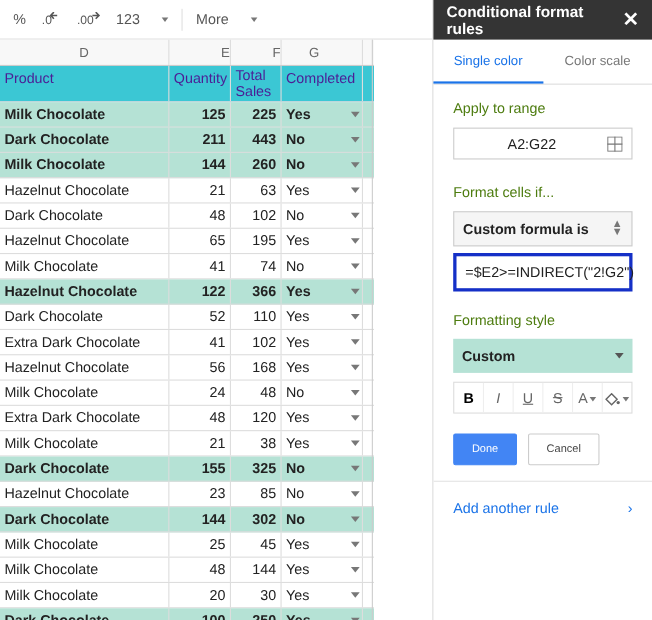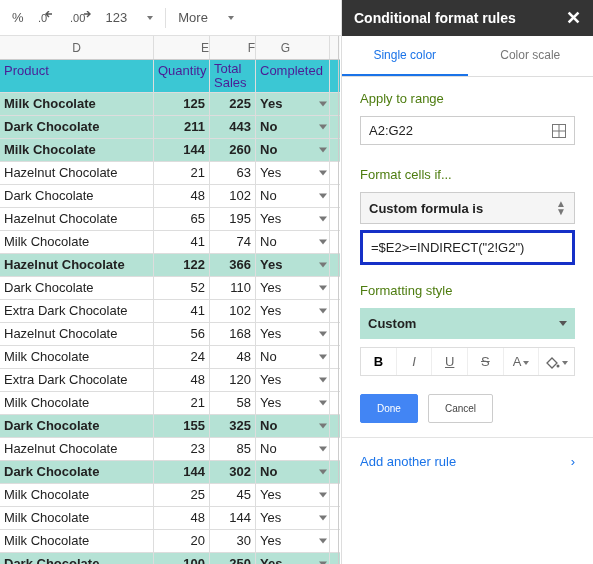--- a/index.html
+++ b/index.html
@@ -107,21 +107,21 @@
     top: 36px;
     bottom: 0;
     width: 1px;
     background: #ccc;
   }
   
   .panel {
     position: absolute;
     right: 0;
     top: 0;
-    width: 252px;
+    width: 200px;
     height: 100%;
     background: #fff;
     border-left: 1px solid #ddd;
     display: flex;
     flex-direction: column;
   }
   .p-header {
     background: #343434;
     color: #fff;
     height: 36px;
@@ -161,21 +161,21 @@
     margin-bottom: 10px;
   }
   .range-box {
     display: flex;
     align-items: center;
     border: 1px solid #ccc;
     padding: 6px 8px;
     margin-bottom: 22px;
     gap: 6px;
   }
-  .range-box span { flex:1; }
+  .range-box span { flex:1;text-align:center; }
   .grid-icon {
     width: 14px; height: 14px;
   }
   .select-box {
     border: 1px solid #ccc;
     background: #f5f5f5;
     padding: 7px 8px;
     font-weight: bold;
     display: flex;
     justify-content: space-between;
@@ -367,21 +367,21 @@
       </div>
       <div class="drow">
         <div class="cell c-d">Extra Dark Chocolate</div>
         <div class="cell c-e">48</div>
         <div class="cell c-f">120</div>
         <div class="cell c-g">Yes<span class="g-arrow"></span></div>
       </div>
       <div class="drow">
         <div class="cell c-d">Milk Chocolate</div>
         <div class="cell c-e">21</div>
-        <div class="cell c-f">58</div>
+        <div class="cell c-f">38</div>
         <div class="cell c-g">Yes<span class="g-arrow"></span></div>
       </div>
       <div class="drow hl">
         <div class="cell c-d">Dark Chocolate</div>
         <div class="cell c-e">155</div>
         <div class="cell c-f">325</div>
         <div class="cell c-g">No<span class="g-arrow"></span></div>
       </div>
       <div class="drow">
         <div class="cell c-d">Hazelnut Chocolate</div>

